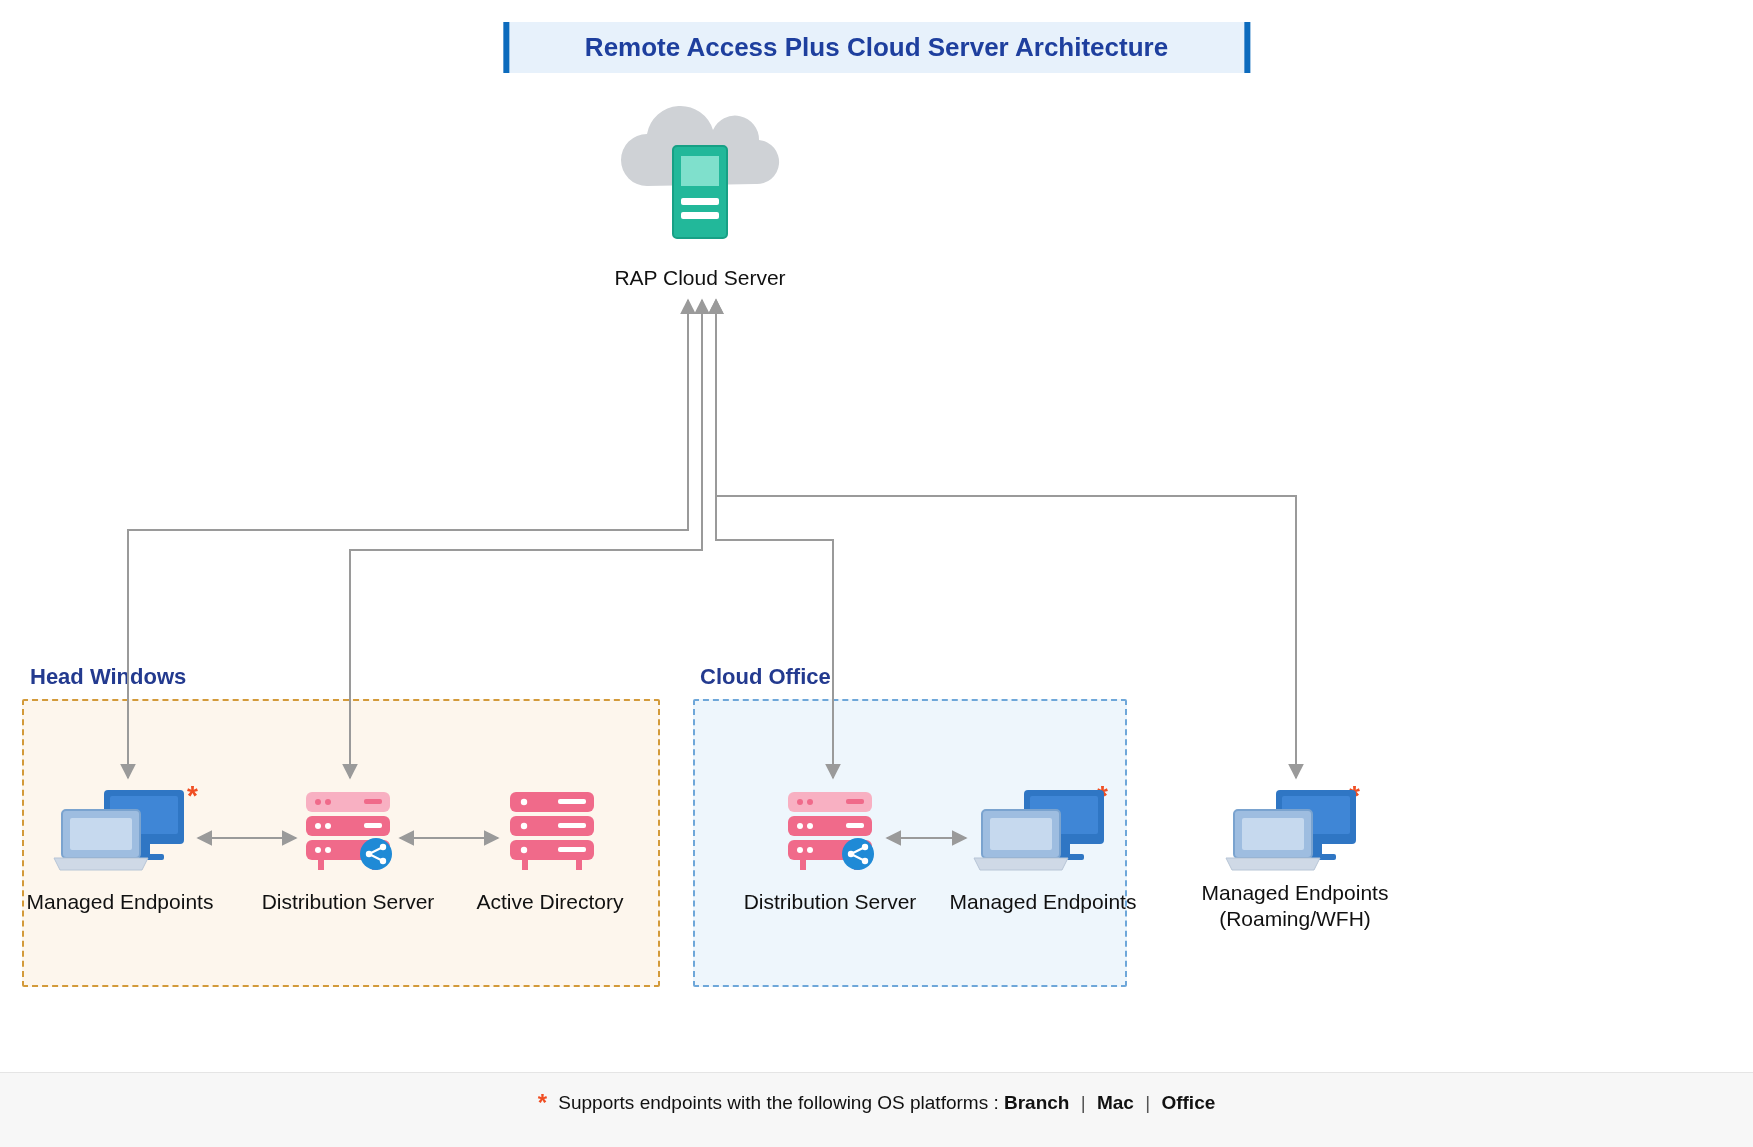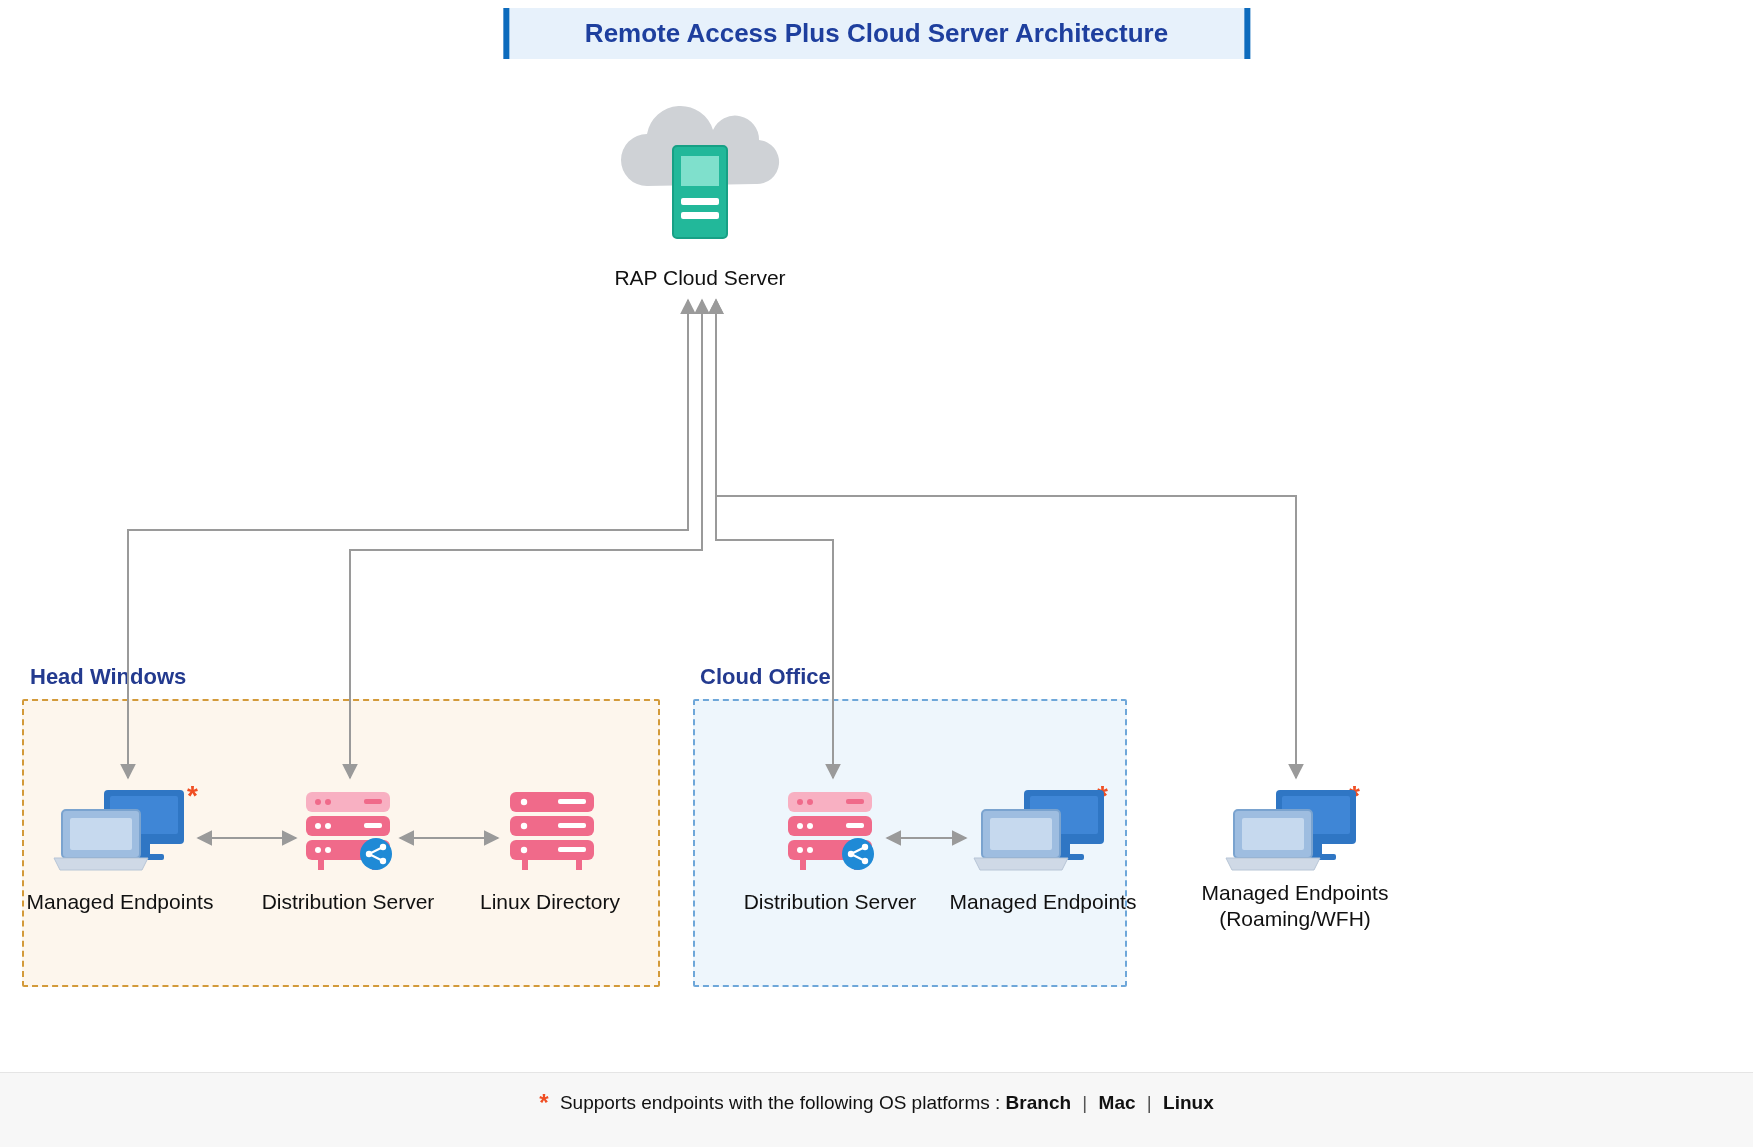--- a/index.html
+++ b/index.html
@@ -7,21 +7,21 @@
     font-family: Arial, Helvetica, sans-serif;
     background:#ffffff;
     width:1753px;
     height:1147px;
     position:relative;
     overflow:hidden;
   }
   
   .title-wrap{
     position:absolute;
-    top:8px; left:50%; transform:translateX(-50%);
+    top:22px; left:50%; transform:translateX(-50%);
     background:#e7f1fb;
     border-left:6px solid #0d6bbd;
     border-right:6px solid #0d6bbd;
     padding:10px 76px;
   }
   .title-wrap .title{
     color:#1e3f9e;
     font-size:26px;
     font-weight:600;
     white-space:nowrap;
@@ -100,42 +100,42 @@
 </div>
 
 <div class="hdr" style="left:30px; top:664px;">Head Windows</div>
 <div class="hdr" style="left:700px; top:664px;">Cloud Office</div>
 
 <div class="group-box head-office"></div>
 <div class="group-box branch-office"></div>
 
 <div class="lbl" style="left:-10px; top:890px;">Managed Endpoints</div>
 <div class="lbl" style="left:218px; top:890px;">Distribution Server</div>
-<div class="lbl" style="left:420px; top:890px;">Linux Directory</div>
+<div class="lbl" style="left:420px; top:890px;">Active Directory</div>
 <div class="lbl" style="left:700px; top:890px;">Distribution Server</div>
 <div class="lbl" style="left:913px; top:890px;">Managed Endpoints</div>
 <div class="lbl" style="left:1165px; top:880px; line-height:1.25;">
   <span>Managed Endpoints</span><br>
   <span>(Roaming/WFH)</span>
 </div>
 
 <div class="lbl" style="left:570px; top:266px; width:260px;">RAP Cloud Server</div>
 
 <div class="ast" style="left:187px; top:780px;">*</div>
 <div class="ast" style="left:1097px; top:780px;">*</div>
 <div class="ast" style="left:1349px; top:780px;">*</div>
 
 <div class="footer-bar">
   <span class="fast">*</span>
   <span>Supports endpoints with the following OS platforms :</span>
   <b>Branch</b>
   <span class="sep">|</span>
   <b>Mac</b>
   <span class="sep">|</span>
-  <b>Linux</b>
+  <b>Office</b>
 </div>
 
 <svg class="canvas" viewBox="0 0 1753 1147">
   <defs>
 
     <marker id="ah" viewBox="0 0 10 10" refX="9" refY="5" markerWidth="8" markerHeight="8" orient="auto-start-reverse">
       <path d="M0,0 L10,5 L0,10 z" fill="#9a9a9a"></path>
     </marker>
 
     <g id="endpoint-icon">

